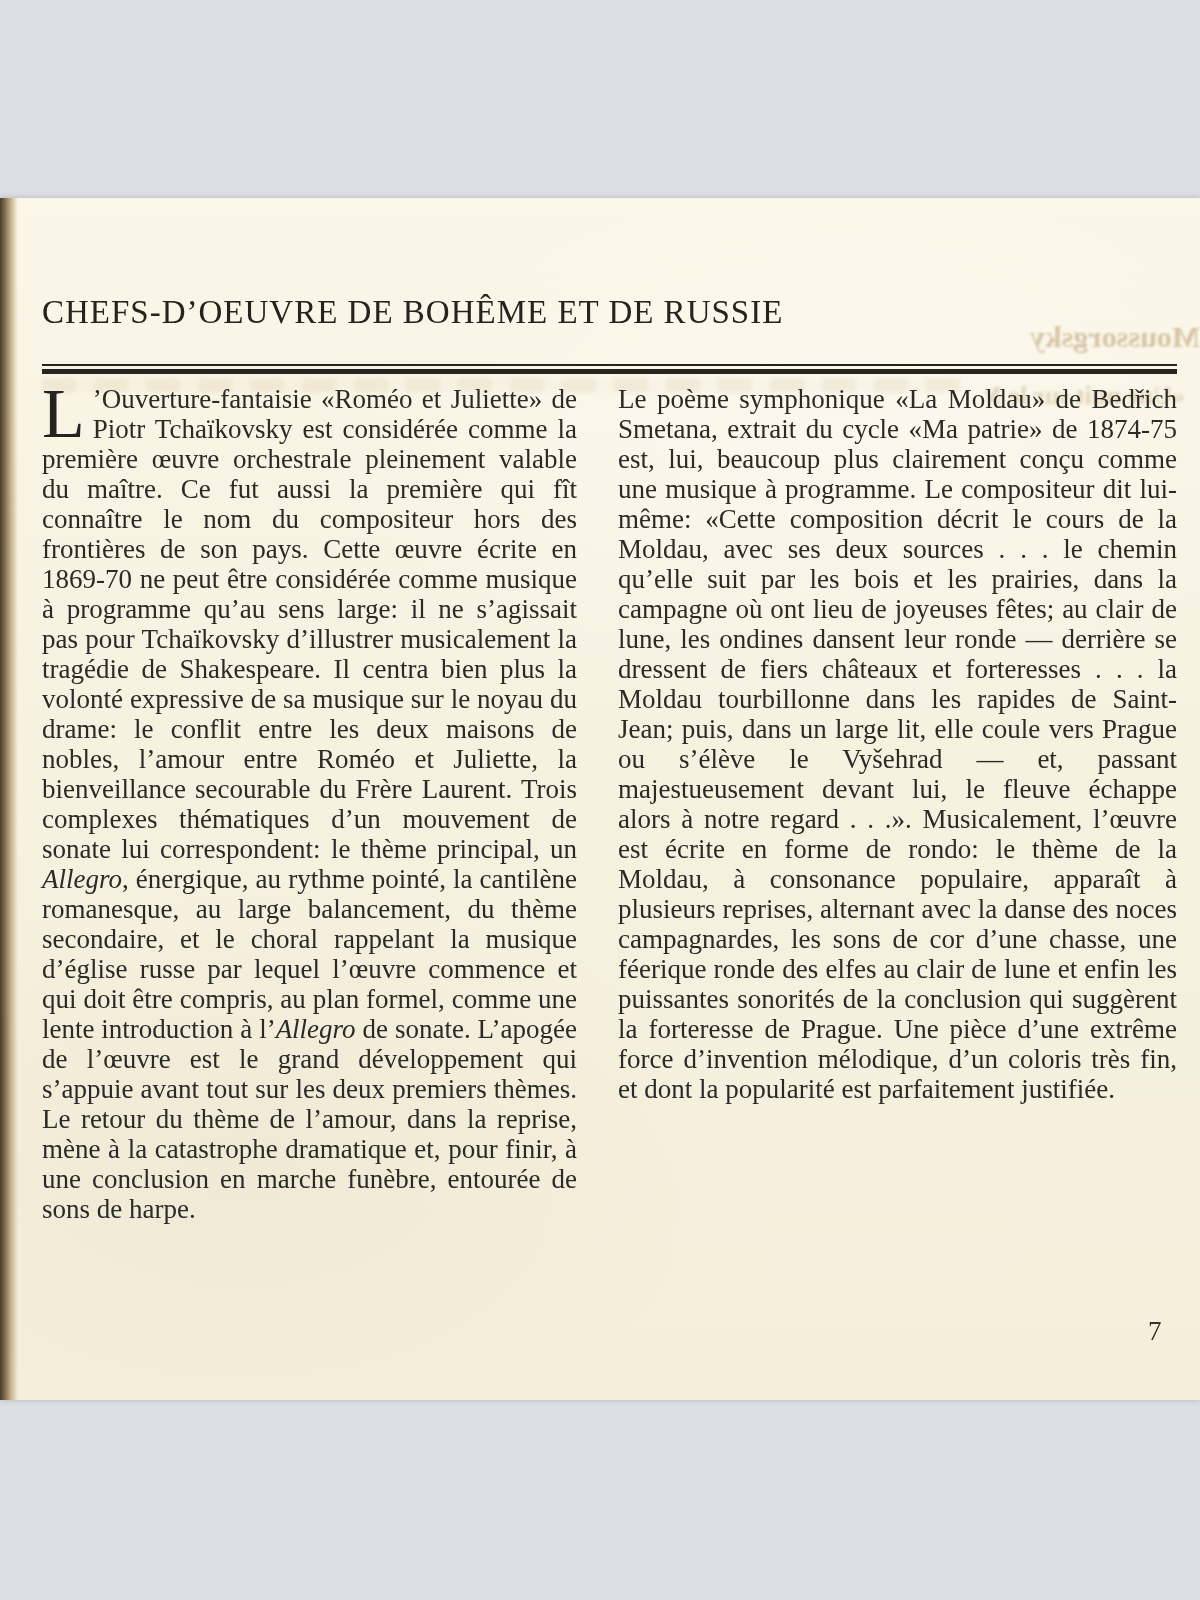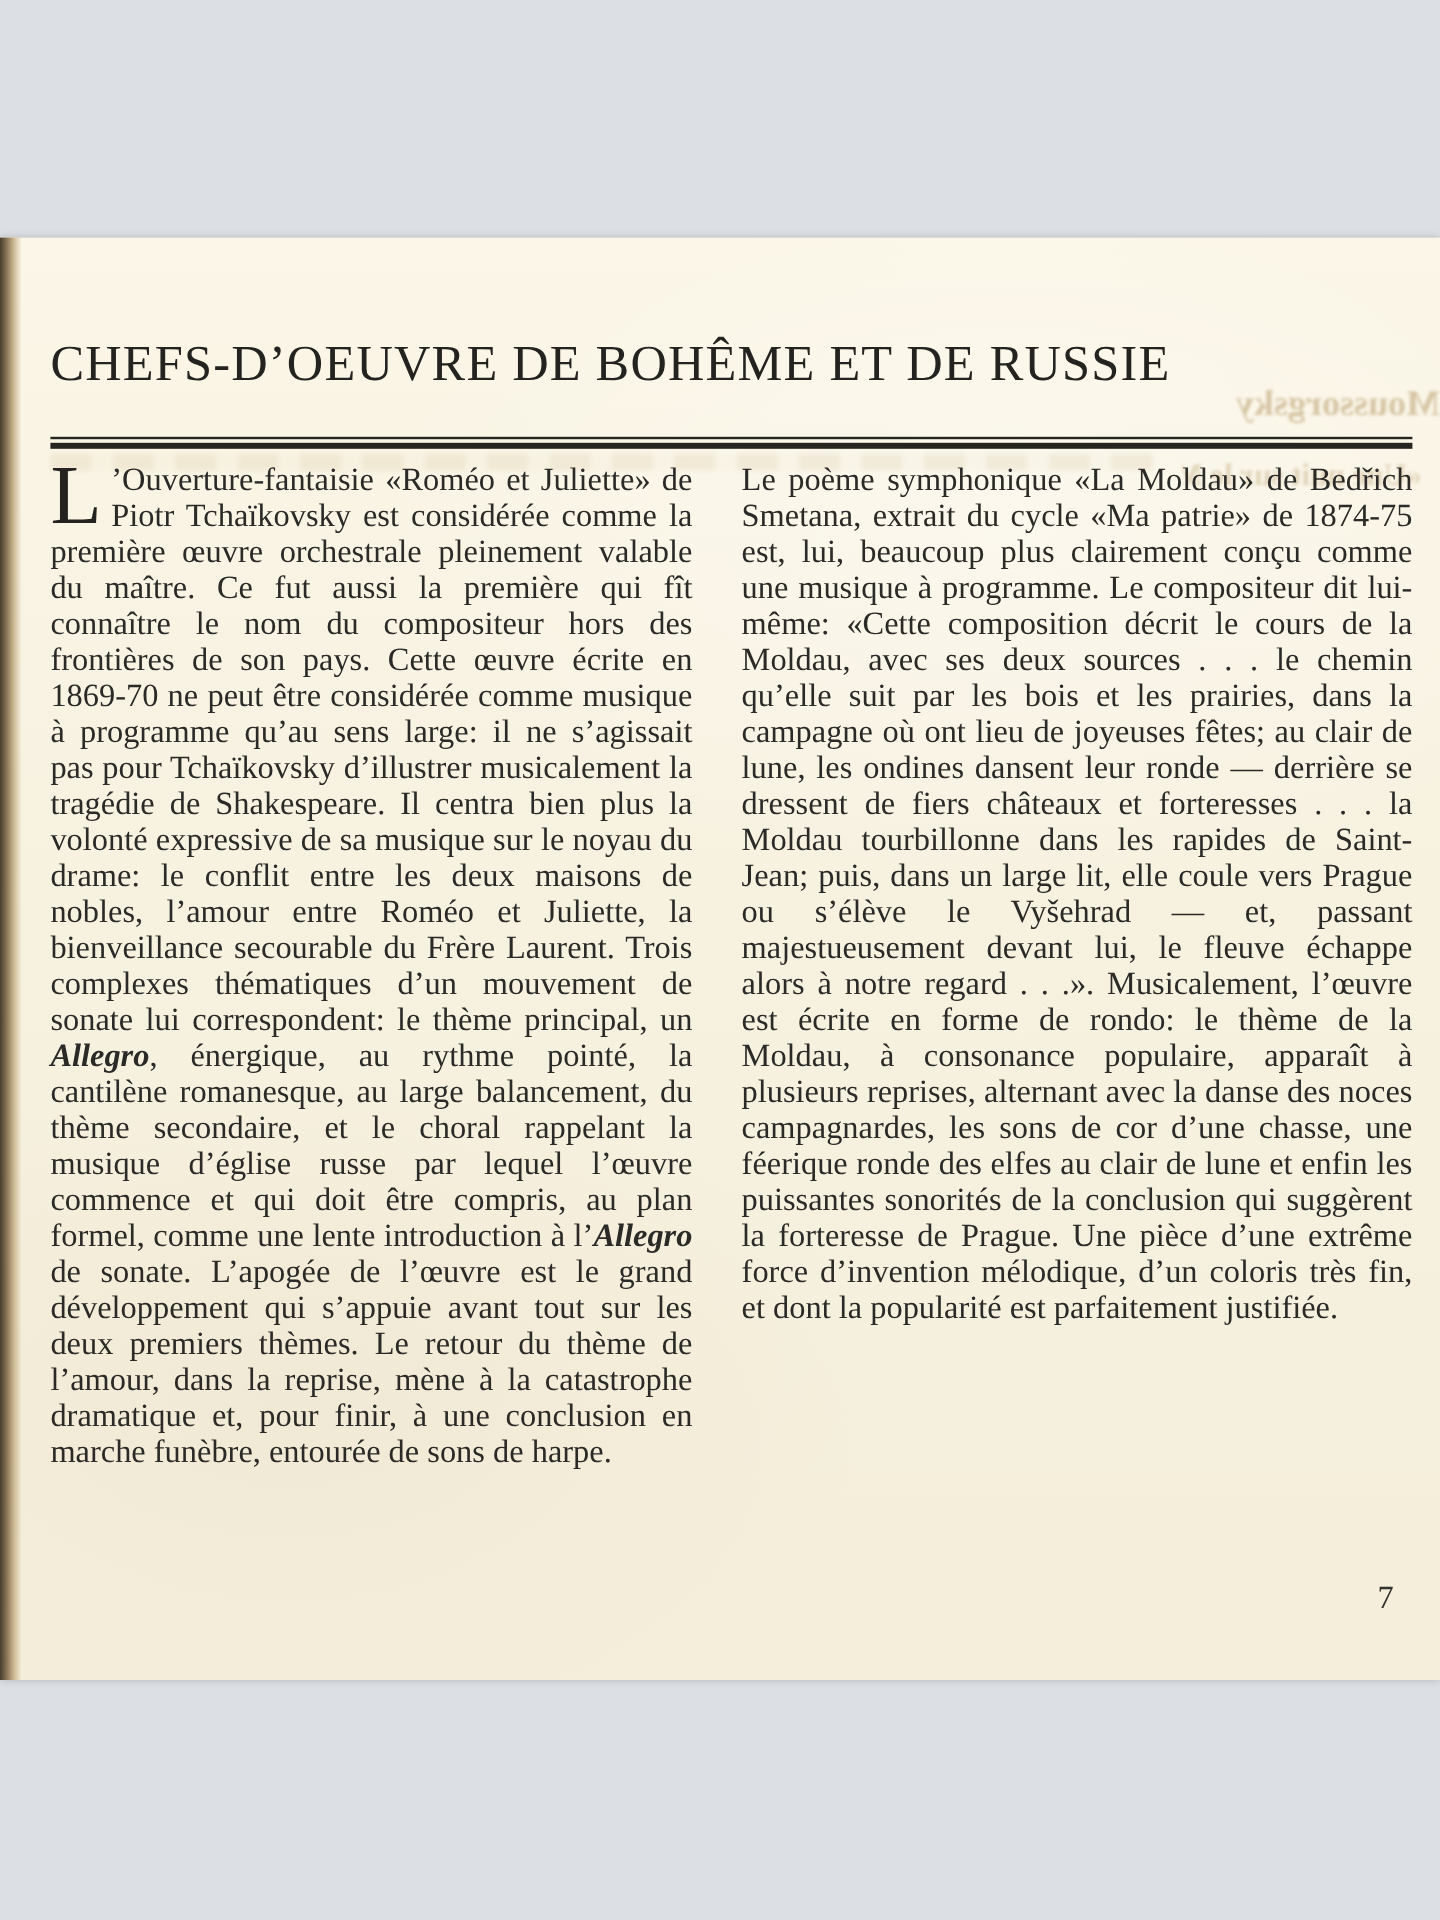--- a/index.html
+++ b/index.html
@@ -35,23 +35,23 @@
     width: 18px;
     height: 100%;
     background: linear-gradient(90deg,
       #352a19 0%, #5d4c33 18%, #96805d 42%, #c9b58d 65%, rgba(247,241,224,0) 100%);
     opacity: 0.9;
   }
   
   .page-title {
     position: absolute;
     left: 42px;
-    top: 84px;
+    top: 97px;
     width: 1140px;
-    font-size: 42px;
+    font-size: 33px;
     line-height: 1.05;
     letter-spacing: 1px;
     color: #24231f;
     white-space: nowrap;
   }
   .title-rule {
     position: absolute;
     left: 42px;
     top: 166px;
     width: 1135px;
@@ -115,21 +115,21 @@
   .col-right { width: 559px; }
   .columns p { margin: 0; }
   .col-right .para-gap { margin-top: 30px; }
   .dropcap {
     float: left;
     font-size: 70px;
     line-height: 56px;
     padding: 2px 8px 0 0;
     color: #24231f;
   }
-  .ital { font-style: italic; font-weight: bold; }
+  .ital { font-style: italic; }
   
   .page-number {
     position: absolute;
     left: 1148px;
     top: 1118px;
     font-size: 27px;
     color: #33322d;
   }
 </style>
 </head>

